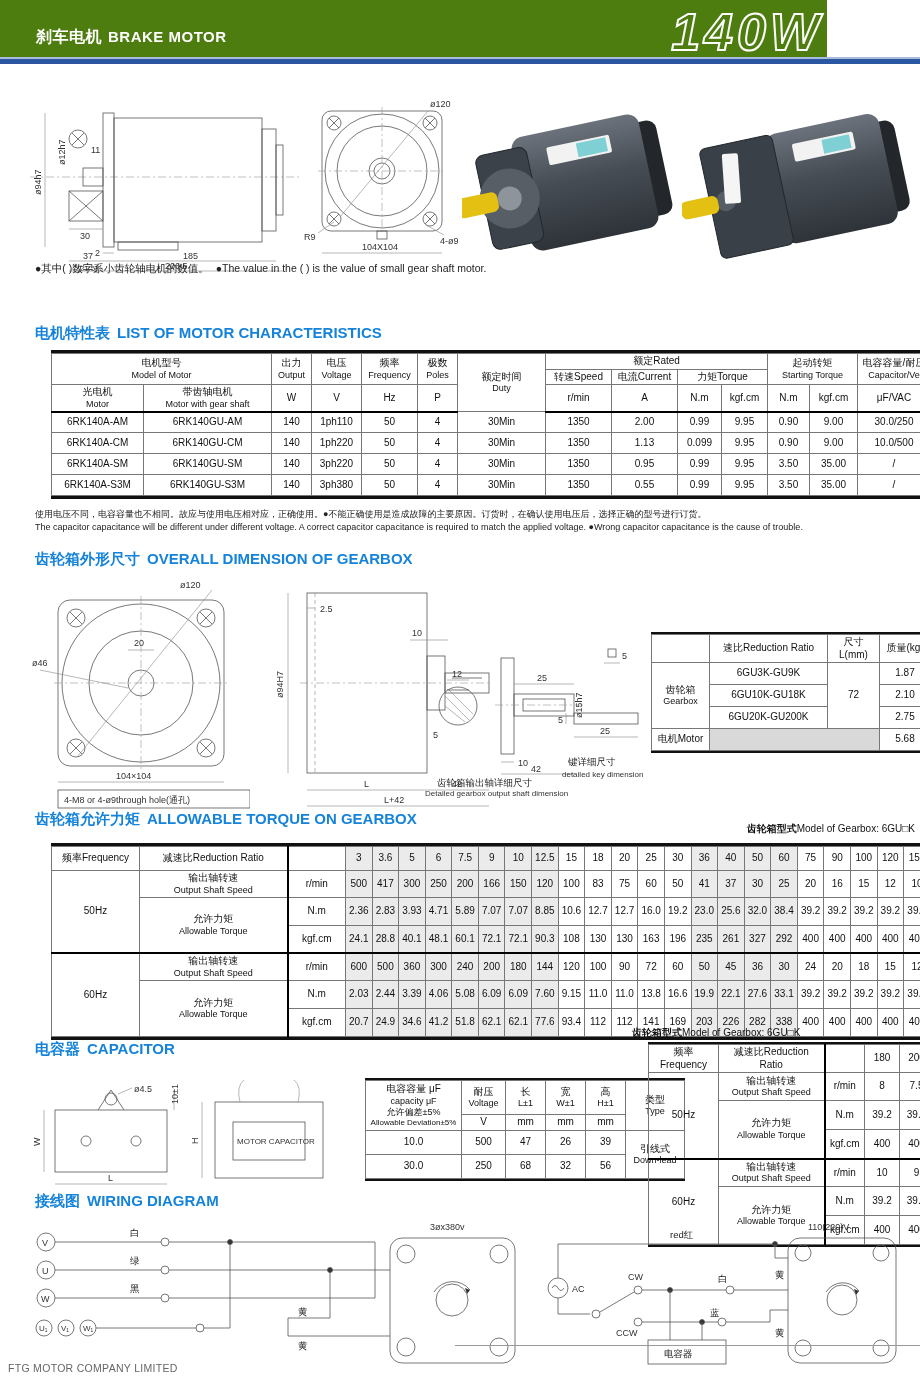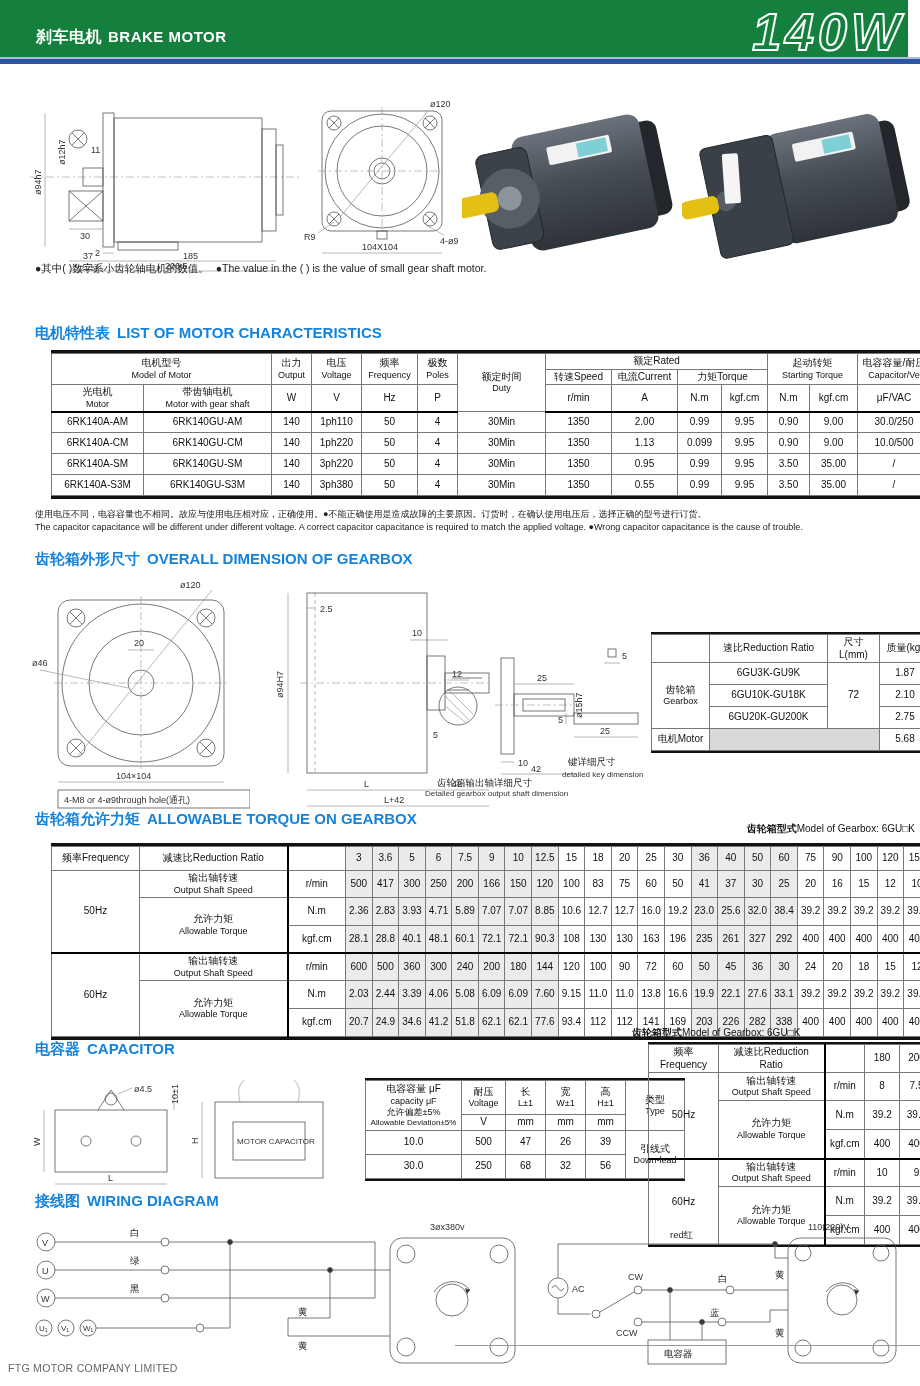--- a/index.html
+++ b/index.html
@@ -1,19 +1,19 @@
 <!DOCTYPE html>
 <html><head>
 <meta charset="utf-8">
 <style>
   html,body{margin:0;padding:0;background:#fff;font-family:"Liberation Sans",sans-serif;}
   .page{position:relative;width:920px;height:1386px;background:#fff;overflow:hidden;color:#222;}
 
   
-  .hdr{position:absolute;left:0;top:0;width:908px;height:57px;background:#15803d;}
+  .hdr{position:absolute;left:0;top:0;width:827px;height:57px;background:#4d7c0f;}
   .hdr-strip1{position:absolute;left:0;top:57px;width:920px;height:2px;background:#aabcdc;}
   .hdr-strip2{position:absolute;left:0;top:59px;width:920px;height:5px;background:#2b56a2;}
   .hdr-title{position:absolute;left:36px;top:27px;color:#fff;font-weight:bold;font-size:15px;letter-spacing:.5px;}
   .hdr-title .zh{font-size:16px;margin-right:6px;}
   .wattage{position:absolute;right:4px;top:2px;font-size:52px;font-weight:bold;letter-spacing:4px;color:transparent;font-style:italic;-webkit-text-stroke:2px #ffffff;}
 
   .stitle{position:absolute;font-size:15px;font-weight:bold;color:#1583da;white-space:nowrap;}
   .stitle .zh{margin-right:7px;}
 
   
@@ -551,21 +551,21 @@
             <td class="shade">32.0</td>
             <td class="shade">38.4</td>
             <td>39.2</td>
             <td>39.2</td>
             <td>39.2</td>
             <td>39.2</td>
             <td>39.2</td>
           </tr>
       <tr style="height:28px">
         <td>kgf.cm</td>
-      <td class="shade">28.1</td>
+      <td class="shade">24.1</td>
             <td class="shade">28.8</td>
             <td class="shade">40.1</td>
             <td class="shade">48.1</td>
             <td class="shade">60.1</td>
             <td class="shade">72.1</td>
             <td class="shade">72.1</td>
             <td class="shade">90.3</td>
             <td>108</td>
             <td>130</td>
             <td>130</td>

